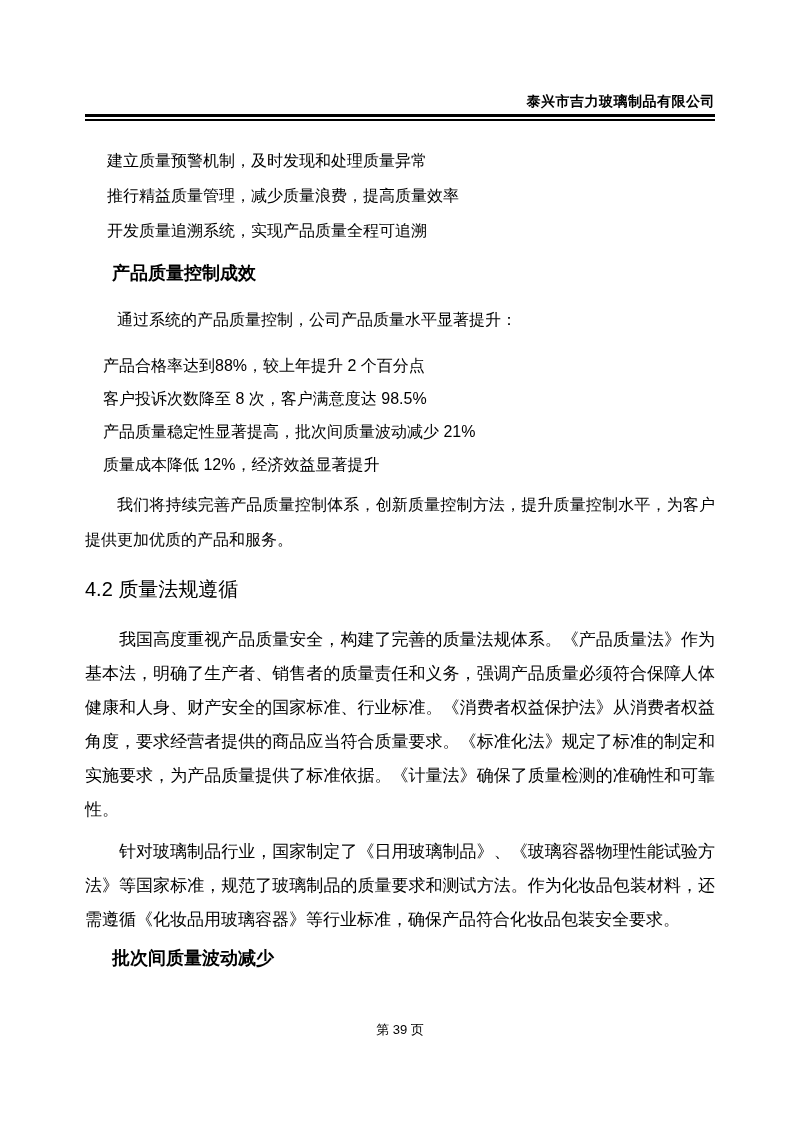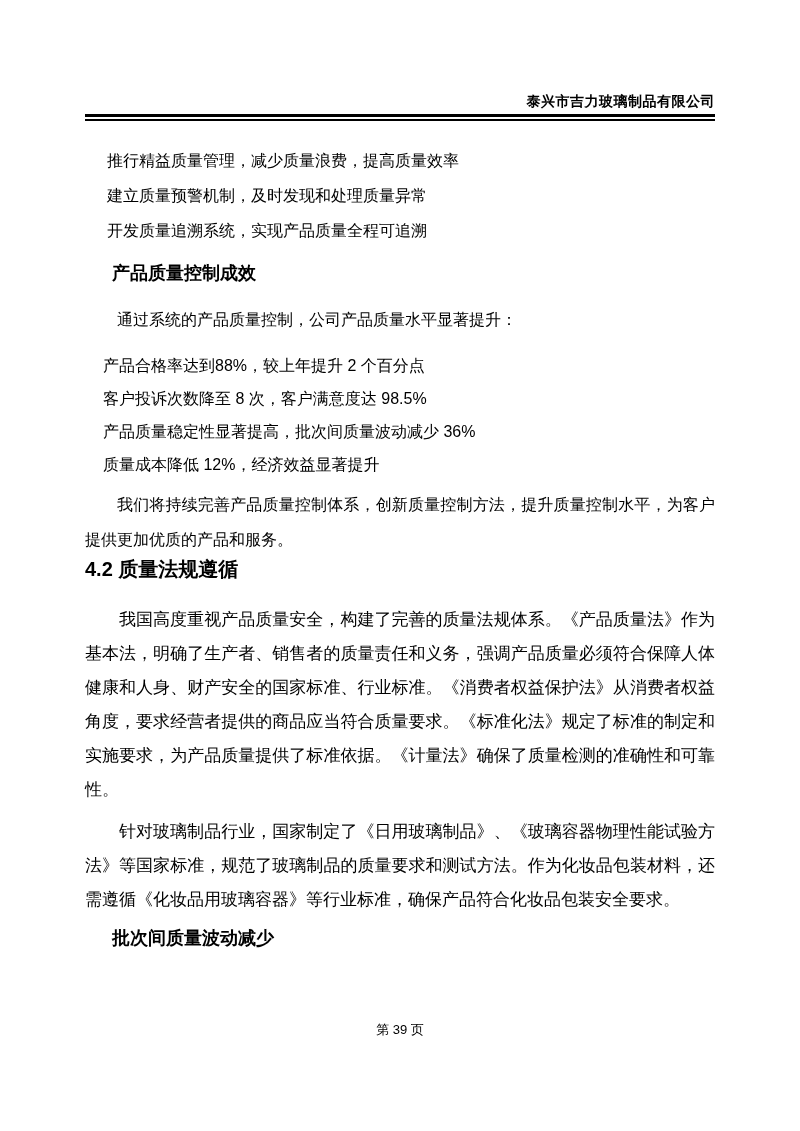--- a/index.html
+++ b/index.html
@@ -56,23 +56,23 @@
   .result-lines p { font-size: 16px; line-height: 33px; }
 
   .closing-para {
     margin-top: 6px;
     font-size: 16px;
     line-height: 35px;
     text-indent: 2em;
     text-align: justify;
   }
   .h2 {
-    margin-top: 0;
+    margin-top: 20px;
     font-size: 20px;
-    font-weight: bold;
+    font-weight: normal;
     line-height: 24px;
   }
   .h3-2 { margin-top: 12px; }
 
   .body-para {
     font-size: 17px;
     line-height: 34px;
     text-indent: 2em;
     text-align: justify;
   }
@@ -98,33 +98,33 @@
 <div class="page">
 
   <header class="doc-header">
     <div class="company-name">泰兴市吉力玻璃制品有限公司</div>
     <div class="double-rule"></div>
   </header>
 
   <main>
 
     <div class="intro-lines">
+      <p>建立质量预警机制，及时发现和处理质量异常</p>
       <p>推行精益质量管理，减少质量浪费，提高质量效率</p>
-      <p>建立质量预警机制，及时发现和处理质量异常</p>
       <p>开发质量追溯系统，实现产品质量全程可追溯</p>
     </div>
 
     <h3 class="h3 h3-1">产品质量控制成效</h3>
 
     <p class="lead-para">通过系统的产品质量控制，公司产品质量水平显著提升：</p>
 
     <div class="result-lines">
       <p>产品合格率达到88%，较上年提升 2 个百分点</p>
       <p>客户投诉次数降至 8 次，客户满意度达 98.5%</p>
-      <p>产品质量稳定性显著提高，批次间质量波动减少 36%</p>
+      <p>产品质量稳定性显著提高，批次间质量波动减少 21%</p>
       <p>质量成本降低 12%，经济效益显著提升</p>
     </div>
 
     <p class="closing-para">我们将持续完善产品质量控制体系，创新质量控制方法，提升质量控制水平，为客户提供更加优质的产品和服务。</p>
 
     <h2 class="h2">4.2 质量法规遵循</h2>
 
 
     <p class="body-para para-1">我国高度重视产品质量安全，构建了完善的质量法规体系。《产品质量法》作为基本法，明确了生产者、销售者的质量责任和义务，强调产品质量必须符合保障人体健康和人身、财产安全的国家标准、行业标准。《消费者权益保护法》从消费者权益角度，要求经营者提供的商品应当符合质量要求。《标准化法》规定了标准的制定和实施要求，为产品质量提供了标准依据。《计量法》确保了质量检测的准确性和可靠性。</p>
 

